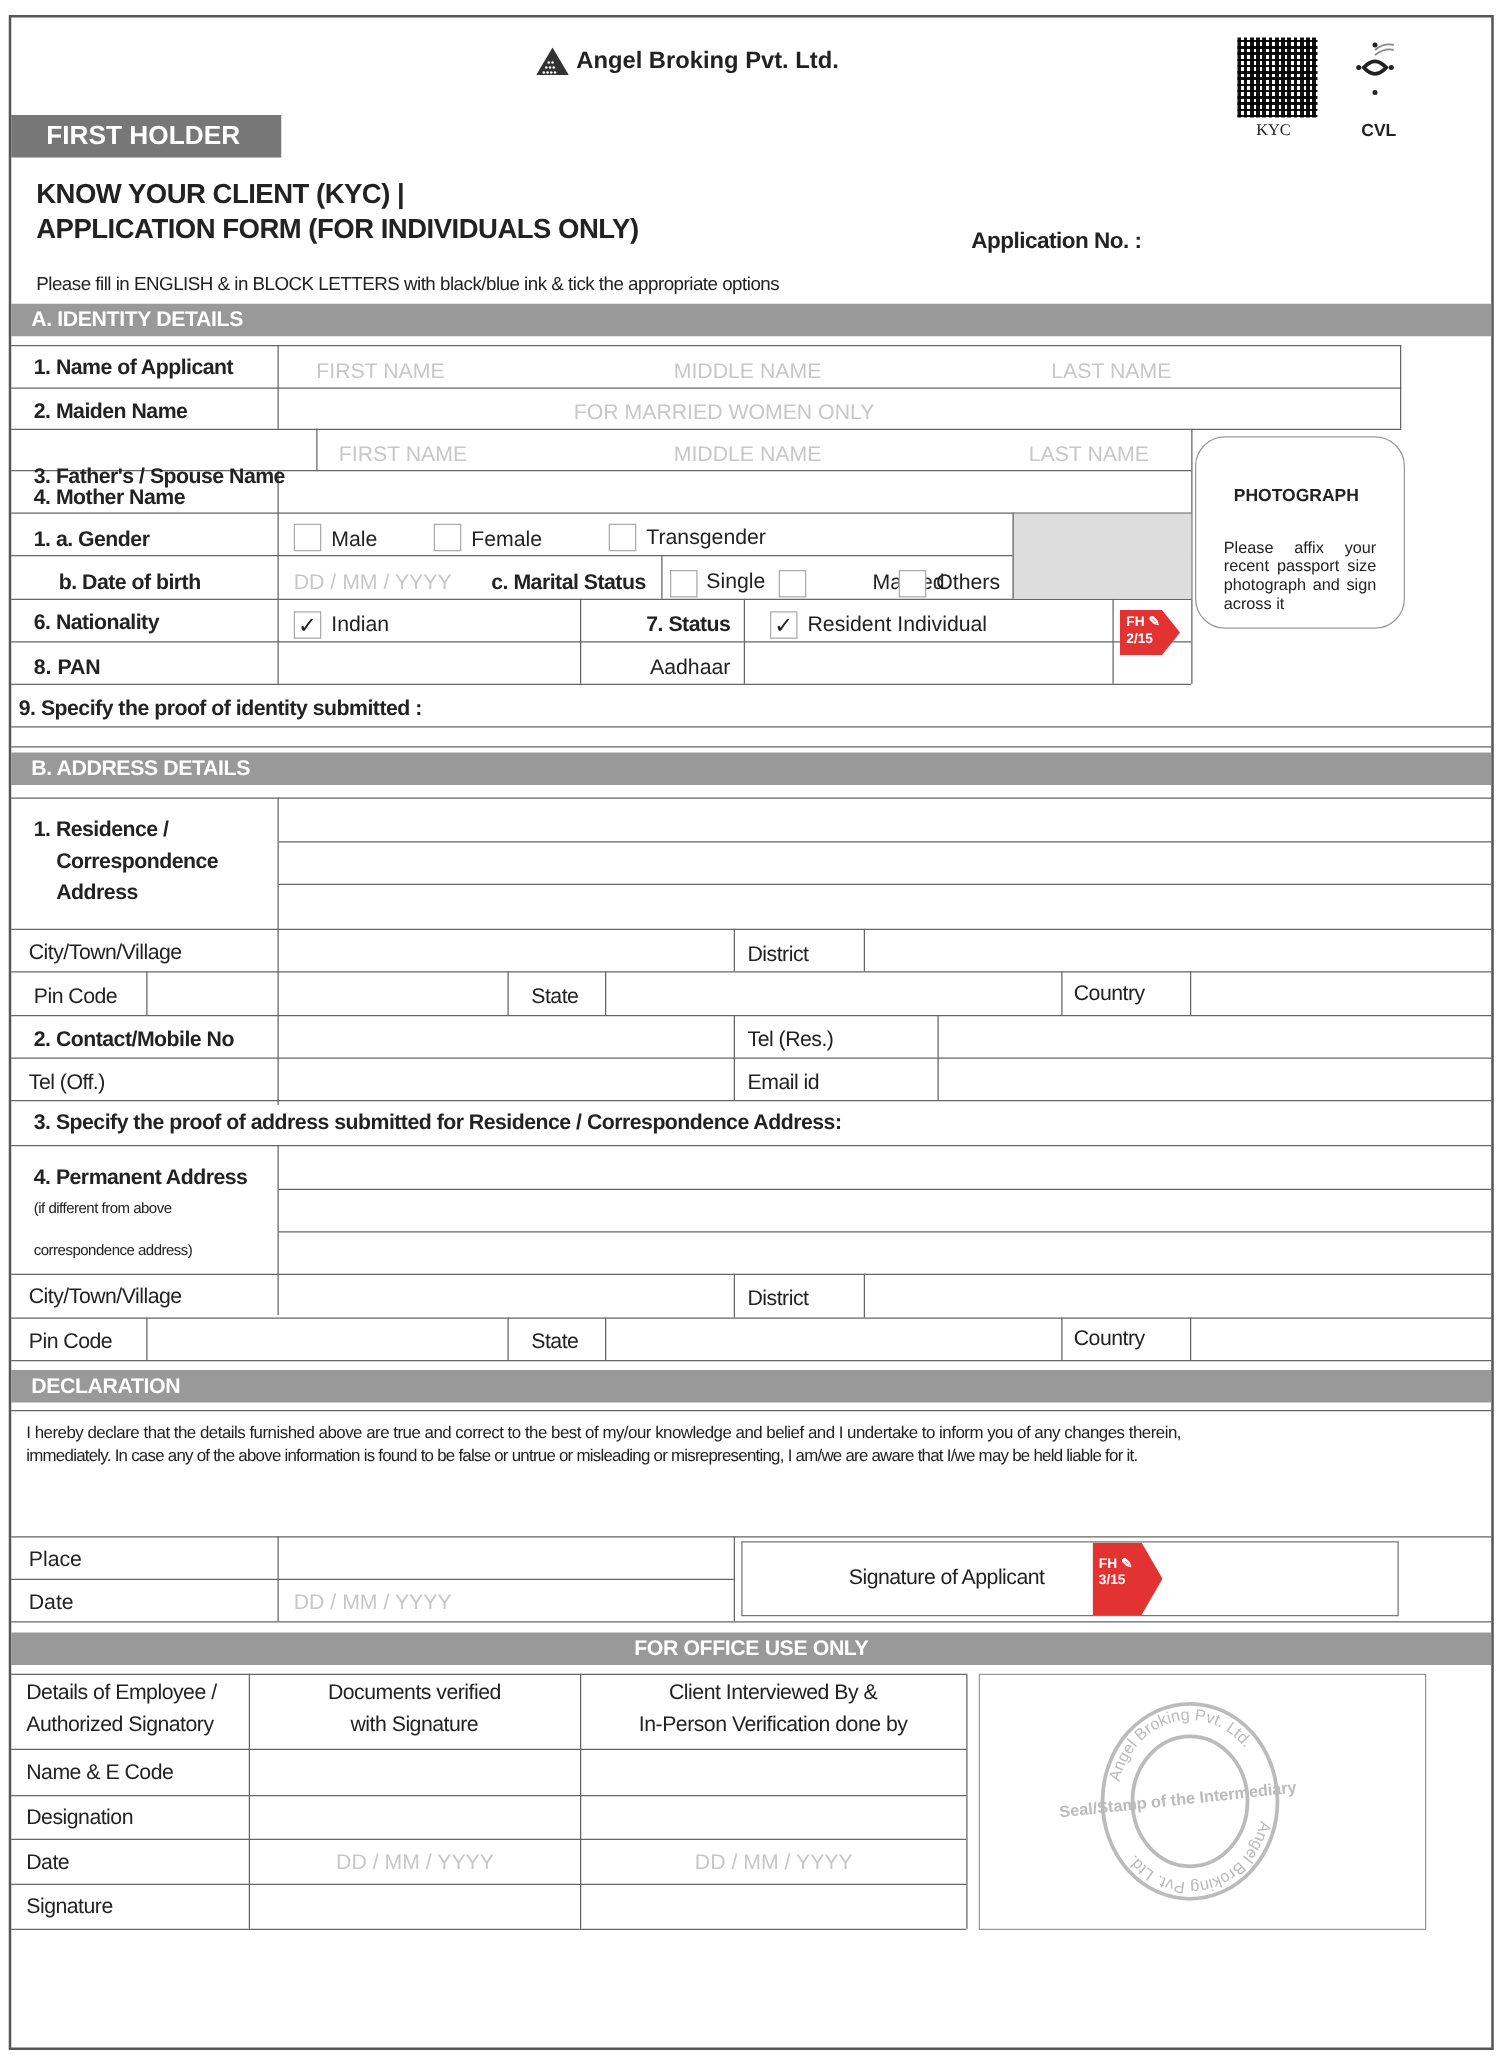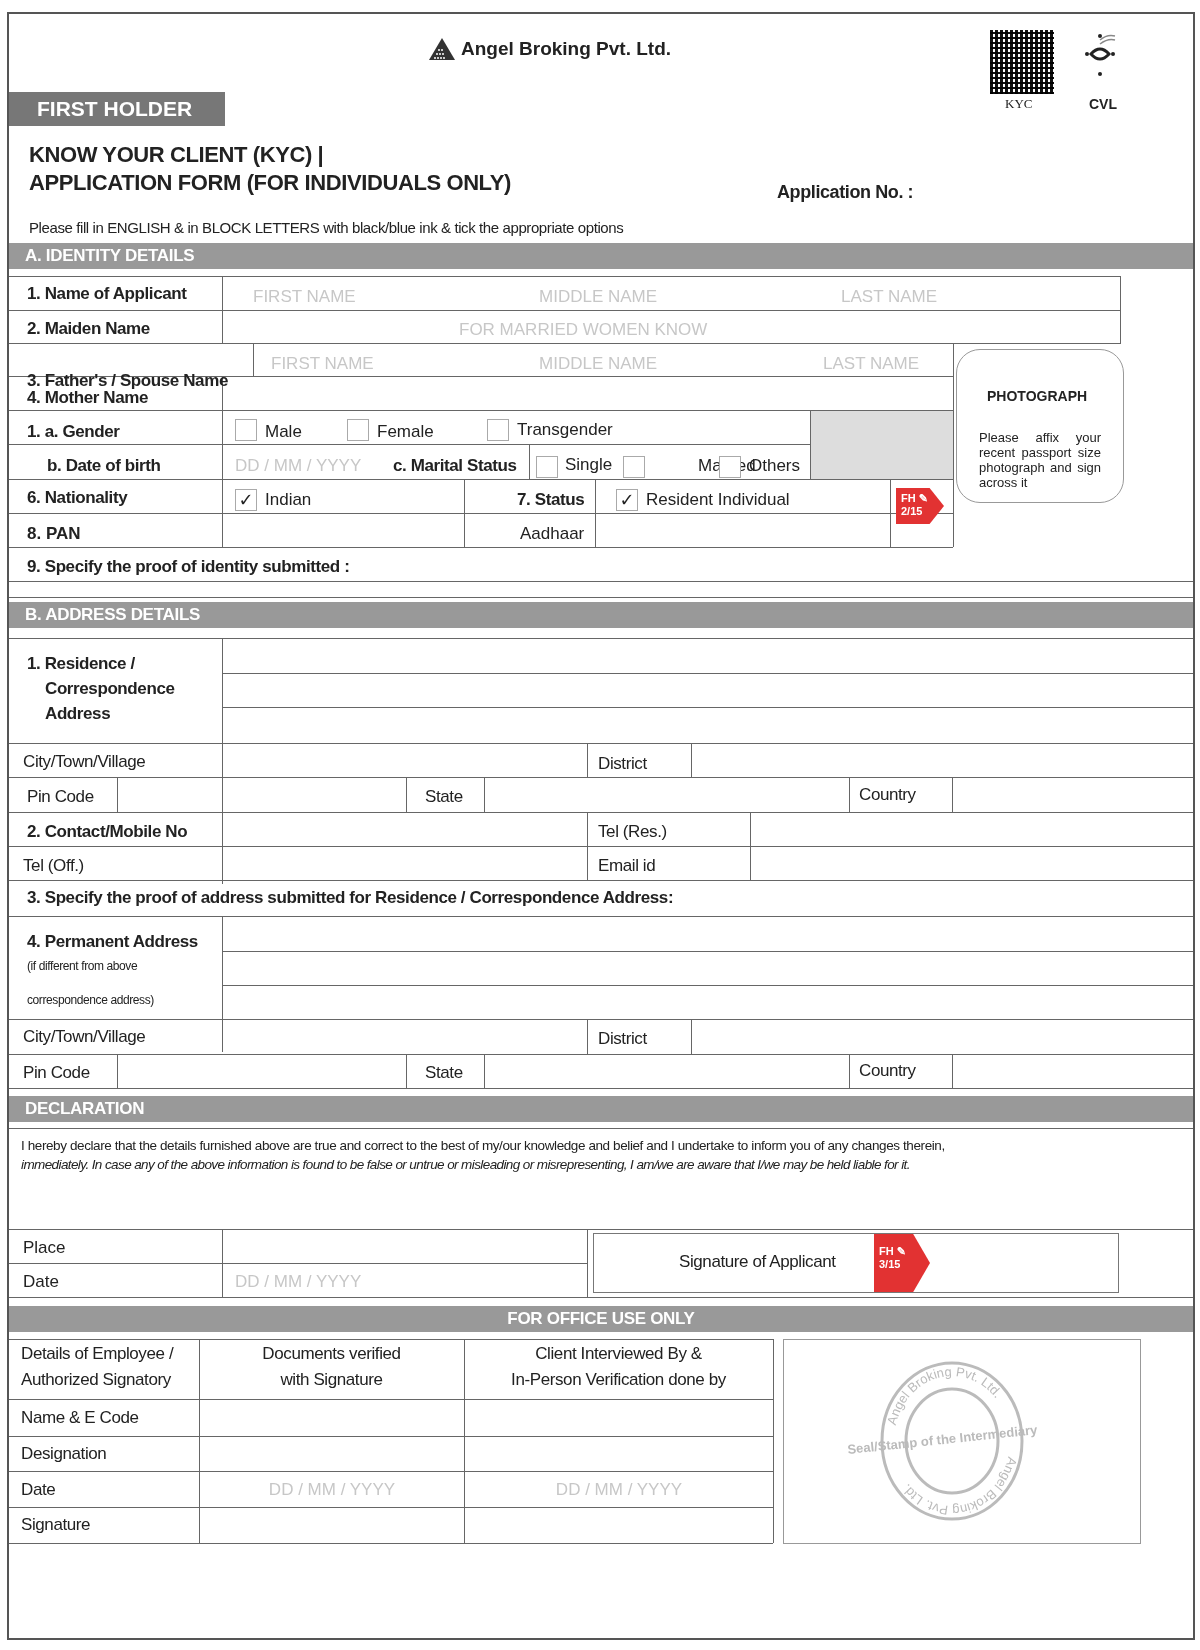--- a/index.html
+++ b/index.html
@@ -95,21 +95,21 @@
   <div class="vl" style="left:801px;top:396px;height:69px;"></div>
 
   <div class="t lblb narrow" style="left:18px;top:270px;">1. Name of Applicant</div>
   <div class="abs" style="left:214px;top:263px;width:897px;height:32px;"></div>
   <div class="t ph" style="left:244px;top:273px;font-size:17px;">FIRST NAME</div>
   <div class="t ph" style="left:530px;top:273px;font-size:17px;">MIDDLE NAME</div>
   <div class="t ph" style="left:832px;top:273px;font-size:17px;">LAST NAME</div>
 
   <div class="t lblb narrow" style="left:18px;top:305px;">2. Maiden Name</div>
   <div class="abs" style="left:214px;top:297px;width:897px;height:32px;"></div>
-  <div class="t ph" style="left:450px;top:306px;font-size:17px;">FOR MARRIED WOMEN KNOW</div>
+  <div class="t ph" style="left:450px;top:306px;font-size:17px;">FOR MARRIED WOMEN ONLY</div>
 
   <div class="t lblb narrow" style="left:18px;top:357px;text-align:right;">3. Father's / Spouse Name</div>
   <div class="abs" style="left:245px;top:330px;width:699px;height:32px;"></div>
   <div class="t ph" style="left:262px;top:340px;font-size:17px;">FIRST NAME</div>
   <div class="t ph" style="left:530px;top:340px;font-size:17px;">MIDDLE NAME</div>
   <div class="t ph" style="left:814px;top:340px;font-size:17px;">LAST NAME</div>
 
   <div class="t lblb narrow" style="left:18px;top:374px;">4. Mother Name</div>
   <div class="abs" style="left:214px;top:363px;width:730px;height:32px;"></div>
 
@@ -146,21 +146,21 @@
   <div class="fh" style="left:887px;top:474px;">
     <span>FH</span> <span>✎</span><br>
     <span>2/15</span>
   </div>
 
   <div class="abs" style="left:947px;top:335px;width:168px;height:154px;border:1px solid #999;border-radius:24px;">
     <div class="t bold" style="left:30px;top:38px;font-size:14px;">PHOTOGRAPH</div>
     <div class="abs" style="left:22px;top:80px;width:122px;font-size:13px;line-height:15px;text-align:justify;">Please affix your recent passport size photograph and sign across it</div>
   </div>
 
-  <div class="t lblb narrow" style="left:18px;top:543px;">9. Specify the proof of identity submitted :</div>
+  <div class="t lblb narrow" style="left:6px;top:543px;">9. Specify the proof of identity submitted :</div>
 
   <div class="sec" style="top:588px;">B. ADDRESS DETAILS</div>
 
   <div class="hl" style="left:0;top:624px;width:1184px;"></div>
   <div class="vl" style="left:213px;top:624px;height:246px;"></div>
   <div class="hl" style="left:214px;top:659px;width:970px;"></div>
   <div class="hl" style="left:214px;top:693px;width:970px;"></div>
   <div class="hl" style="left:0;top:729px;width:1184px;"></div>
   <div class="hl" style="left:0;top:763px;width:1184px;"></div>
   <div class="hl" style="left:0;top:798px;width:1184px;"></div>
@@ -237,21 +237,21 @@
   <div class="t lbl narrow" style="left:14px;top:1049px;">Pin Code</div>
   <div class="abs" style="left:109px;top:1041px;width:288px;height:33px;"></div>
   <div class="t lbl narrow" style="left:416px;top:1049px;">State</div>
   <div class="abs" style="left:476px;top:1041px;width:364px;height:33px;"></div>
   <div class="t lbl narrow" style="left:850px;top:1047px;">Country</div>
   <div class="abs" style="left:944px;top:1041px;width:240px;height:33px;"></div>
 
   <div class="sec" style="top:1082px;">DECLARATION</div>
   <div class="hl" style="left:0;top:1114px;width:1184px;"></div>
   <div class="t narrow" style="left:12px;top:1124px;font-size:13.5px;">I hereby declare that the details furnished above are true and correct to the best of my/our knowledge and belief and I undertake to inform you of any changes therein,</div>
-  <div class="t narrow" style="left:12px;top:1143px;font-size:13.5px;letter-spacing:-0.6px;font-style:italic;">immediately. In case any of the above information is found to be false or untrue or misleading or misrepresenting, I am/we are aware that I/we may be held liable for it.</div>
+  <div class="t narrow" style="left:12px;top:1143px;font-size:13.5px;letter-spacing:-0.6px;">immediately. In case any of the above information is found to be false or untrue or misleading or misrepresenting, I am/we are aware that I/we may be held liable for it.</div>
 
   <div class="hl" style="left:0;top:1215px;width:1184px;"></div>
   <div class="hl" style="left:0;top:1249px;width:578px;"></div>
   <div class="hl" style="left:0;top:1283px;width:1184px;"></div>
   <div class="vl" style="left:213px;top:1215px;height:68px;"></div>
   <div class="vl" style="left:578px;top:1215px;height:68px;"></div>
 
   <div class="t lbl" style="left:14px;top:1224px;">Place</div>
   <div class="abs" style="left:214px;top:1216px;width:364px;height:33px;"></div>
   <div class="t lbl" style="left:14px;top:1258px;">Date</div>

